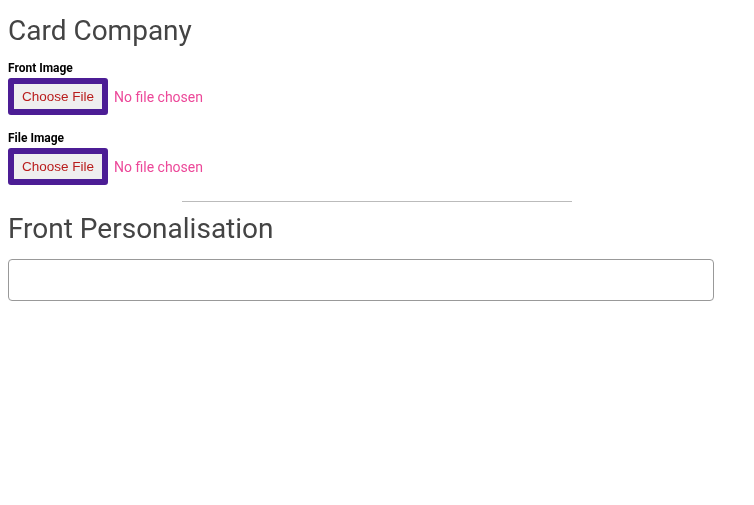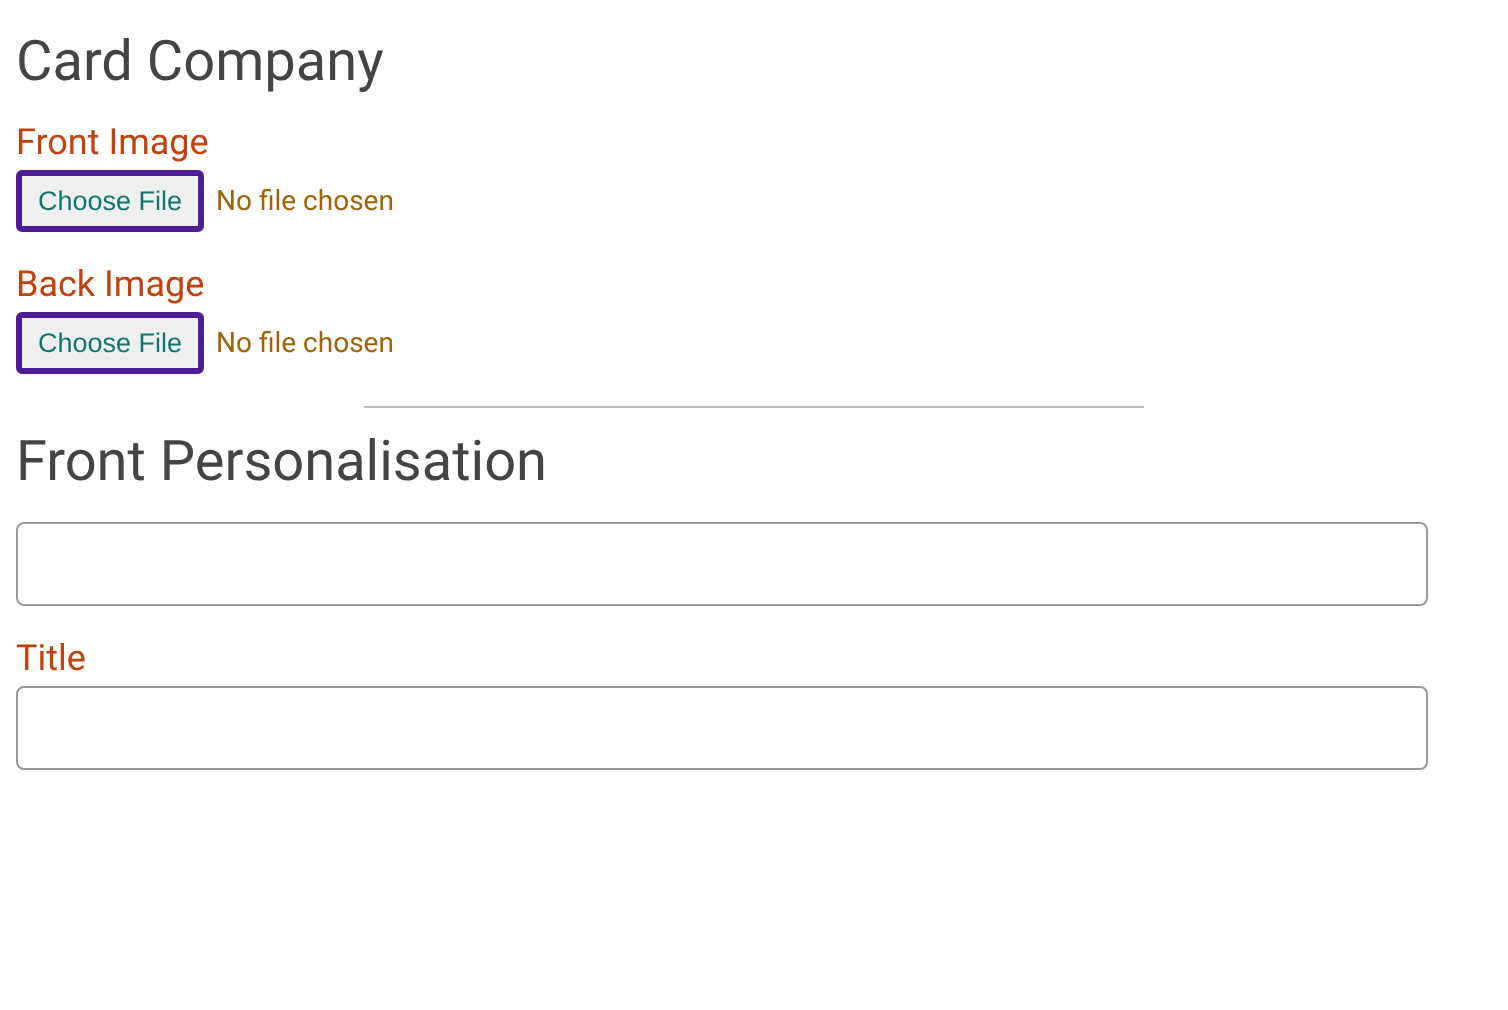--- a/index.html
+++ b/index.html
@@ -18,44 +18,44 @@
       font-size: 28px;
       font-weight: 400;
       color: #444;
       margin-bottom: 14px;
       margin-top: 6px;
     }
     .field {
       margin-bottom: 16px;
     }
     .field-label {
-      font-weight: 400;
-      font-size: 18px;
-      color: #c2410c;
+      font-weight: 700;
+      font-size: 12px;
+      color: #000000;
       display: block;
       margin-bottom: 3px;
     }
     .file-row {
       display: flex;
       align-items: center;
       gap: 6px;
     }
     .file-btn {
       font-family: Arial, sans-serif;
       font-size: 13.5px;
       background: #efefef;
-      border: 3px solid #4c1d95;
+      border: 6px solid #4c1d95;
       border-radius: 3px;
       padding: 5px 8px;
-      color: #0f766e;
+      color: #b91c1c;
       cursor: pointer;
     }
     .file-status {
       font-size: 14px;
-      color: #a16207;
+      color: #ec4899;
     }
     hr.divider {
       border: none;
       border-top: 1px solid #bbb;
       width: 390px;
       margin: 14px auto 10px auto;
     }
     .text-input {
       width: 706px;
       max-width: 98%;
@@ -75,35 +75,31 @@
 
   <div class="field">
     <label class="field-label">Front Image</label>
     <div class="file-row">
       <button type="button" class="file-btn">Choose File</button>
       <span class="file-status">No file chosen</span>
     </div>
   </div>
 
   <div class="field">
-    <label class="field-label">Back Image</label>
+    <label class="field-label">File Image</label>
     <div class="file-row">
       <button type="button" class="file-btn">Choose File</button>
       <span class="file-status">No file chosen</span>
     </div>
   </div>
 </section>
 
 <hr class="divider">
 
 <section>
   <h2>Front Personalisation</h2>
 
   <div class="field">
     <input type="text" class="text-input" value="" style="">
   </div>
 
-  <div class="field">
-    <label class="field-label">Title</label>
-    <input type="text" class="text-input" value="" style="">
-  </div>
 
 </section>
 
 </body></html>

